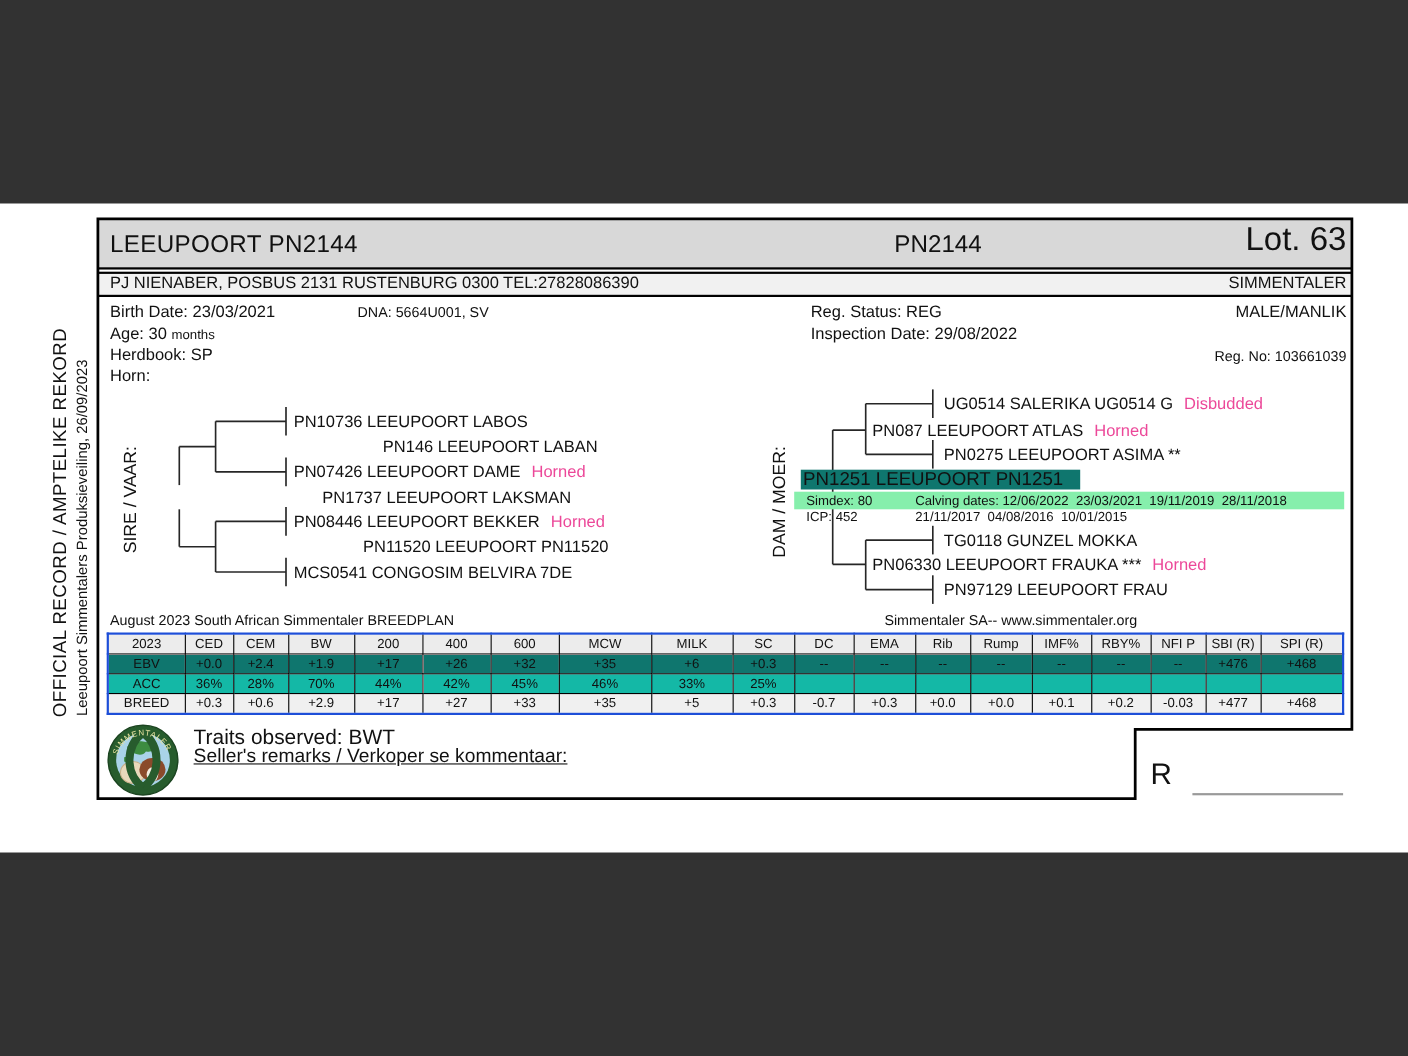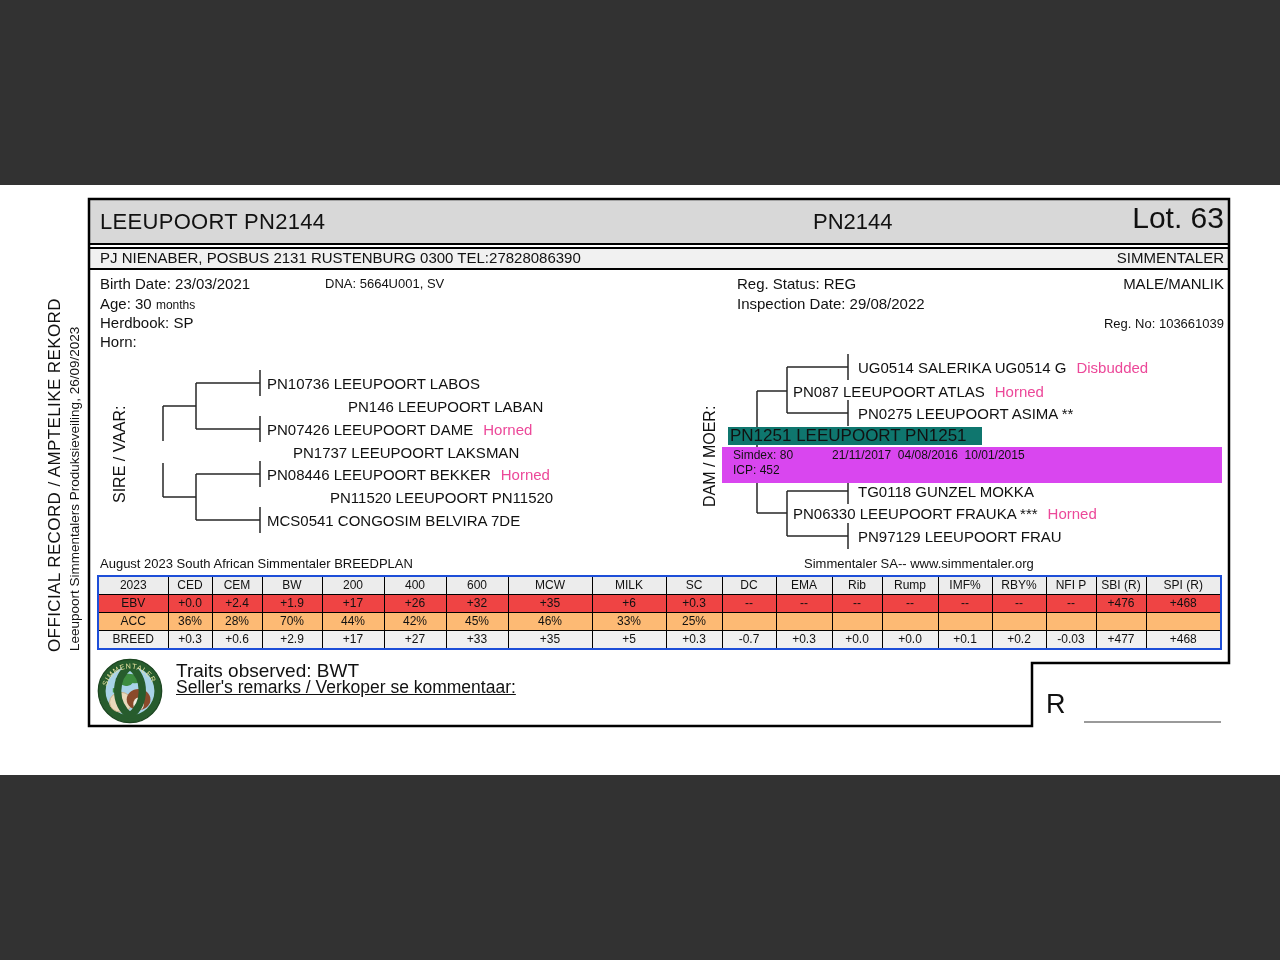--- a/index.html
+++ b/index.html
@@ -23,33 +23,33 @@
   .t13{font-size:13px;white-space:nowrap;}
   .small{font-size:12px;}
   .vtext{transform:rotate(-90deg);transform-origin:0 0;white-space:nowrap;}
   .v-official{left:45px;top:652px;font-size:17px;letter-spacing:.4px;}
   .v-event{left:67px;top:651px;font-size:13.5px;}
   .v-sire{left:111px;top:503px;font-size:16px;}
   .v-dam{left:701px;top:507px;font-size:16px;}
   .ped{font-size:15px;white-space:nowrap;line-height:17px;}
   .ped .status{color:#ec4899;margin-left:10px;}
   .ped.big{font-size:17px;background:#0f766e;padding:0 5px 0 2px;line-height:18px;}
-  .dam-box{left:722px;top:447px;width:500px;height:36px;background:#d946ef;font-size:12px;line-height:15px;}
+  .dam-box{left:722px;top:447px;width:500px;height:16px;background:#86efac;font-size:12px;line-height:15px;}
   .dam-box .col1{position:absolute;left:11px;top:1px;}
   .dam-box .col2{position:absolute;left:110px;top:1px;}
   .pre{white-space:pre;}
   .bp-title{font-size:13px;white-space:nowrap;}
   table.ebv{position:absolute;left:97px;top:575px;border-collapse:collapse;table-layout:fixed;border:2px solid #1d4ed8;}
   table.ebv th,table.ebv td{
     border:1px solid #000;font-size:12px;font-weight:normal;text-align:center;
     height:17px;line-height:17px;padding:0;overflow:hidden;white-space:nowrap;
   }
   table.ebv tr.hdr{background:#ececec;}
-  table.ebv tr.r0{background:#ef4444;}
-  table.ebv tr.r1{background:#fdba74;}
+  table.ebv tr.r0{background:#0f766e;}
+  table.ebv tr.r1{background:#14b8a6;}
   table.ebv tr.r2{background:#f0f0f0;}
   .traits{left:176px;top:660px;font-size:19px;white-space:nowrap;}
   .remarks{left:176px;top:677px;font-size:17.5px;text-decoration:underline;white-space:nowrap;}
   .price-r{left:1046px;top:689px;font-size:27px;}
   .price-line{left:1084px;top:700px;width:137px;height:21px;border-bottom:2px solid #9a9a9a;}
   .logo{left:97px;top:658px;width:66px;height:66px;}
 </style>
 </head>
 <body>
 
@@ -130,20 +130,21 @@
 <div class="abs ped" style="left:858px;top:483px"><span>TG0118 GUNZEL MOKKA</span><span class="status"></span></div>
 <div class="abs ped" style="left:793px;top:505px"><span>PN06330 LEEUPOORT FRAUKA ***</span><span class="status">Horned</span></div>
 <div class="abs ped" style="left:858px;top:528px"><span>PN97129 LEEUPOORT FRAU</span><span class="status"></span></div>
 
 <div class="abs dam-box">
   <div class="col1">
     <div><span>Simdex:</span> <span>80</span></div>
     <div><span>ICP:</span> <span>452</span></div>
   </div>
   <div class="col2">
+    <div class="pre"><span>Calving dates:</span> <span class="pre">12/06/2022  23/03/2021  19/11/2019  28/11/2018</span></div>
     <div class="pre">21/11/2017  04/08/2016  10/01/2015</div>
   </div>
 </div>
 
 <div class="abs bp-title" style="left:100px;top:556px">August 2023 South African Simmentaler BREEDPLAN</div>
 <div class="abs bp-title" style="left:804px;top:556px">Simmentaler SA-- www.simmentaler.org</div>
 
 <table class="ebv">
     <colgroup>
       <col style="width:70px">

